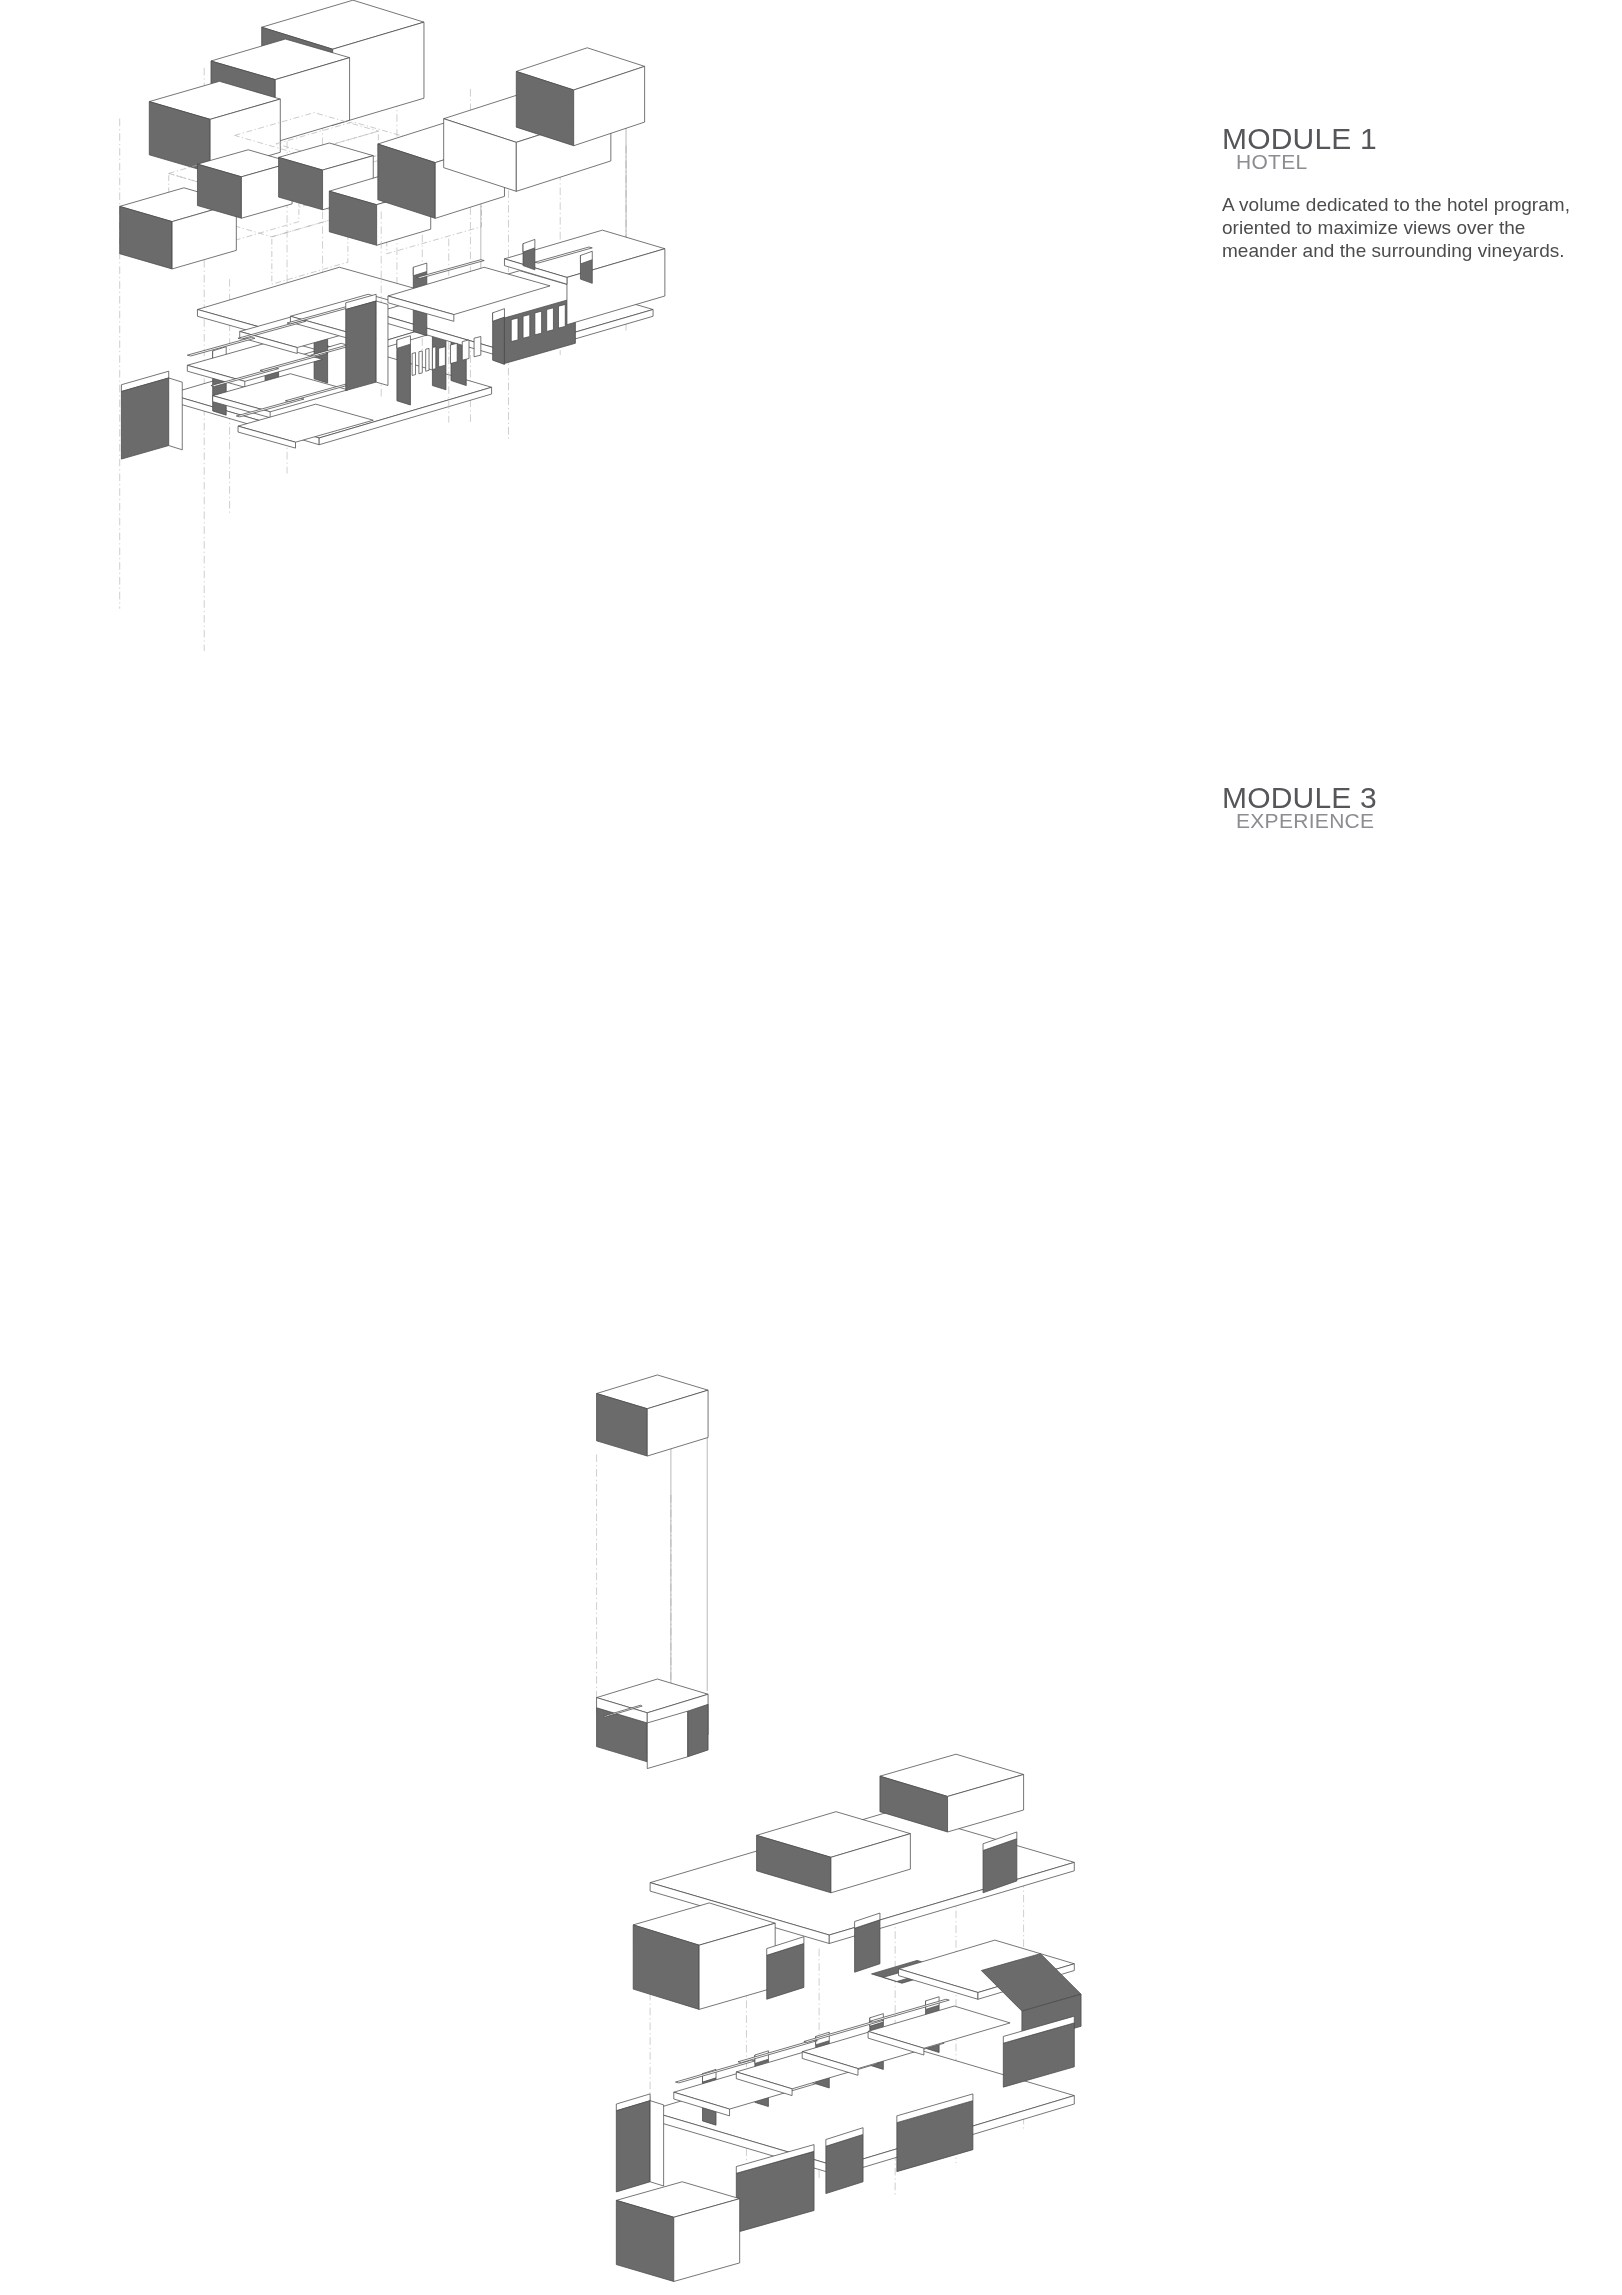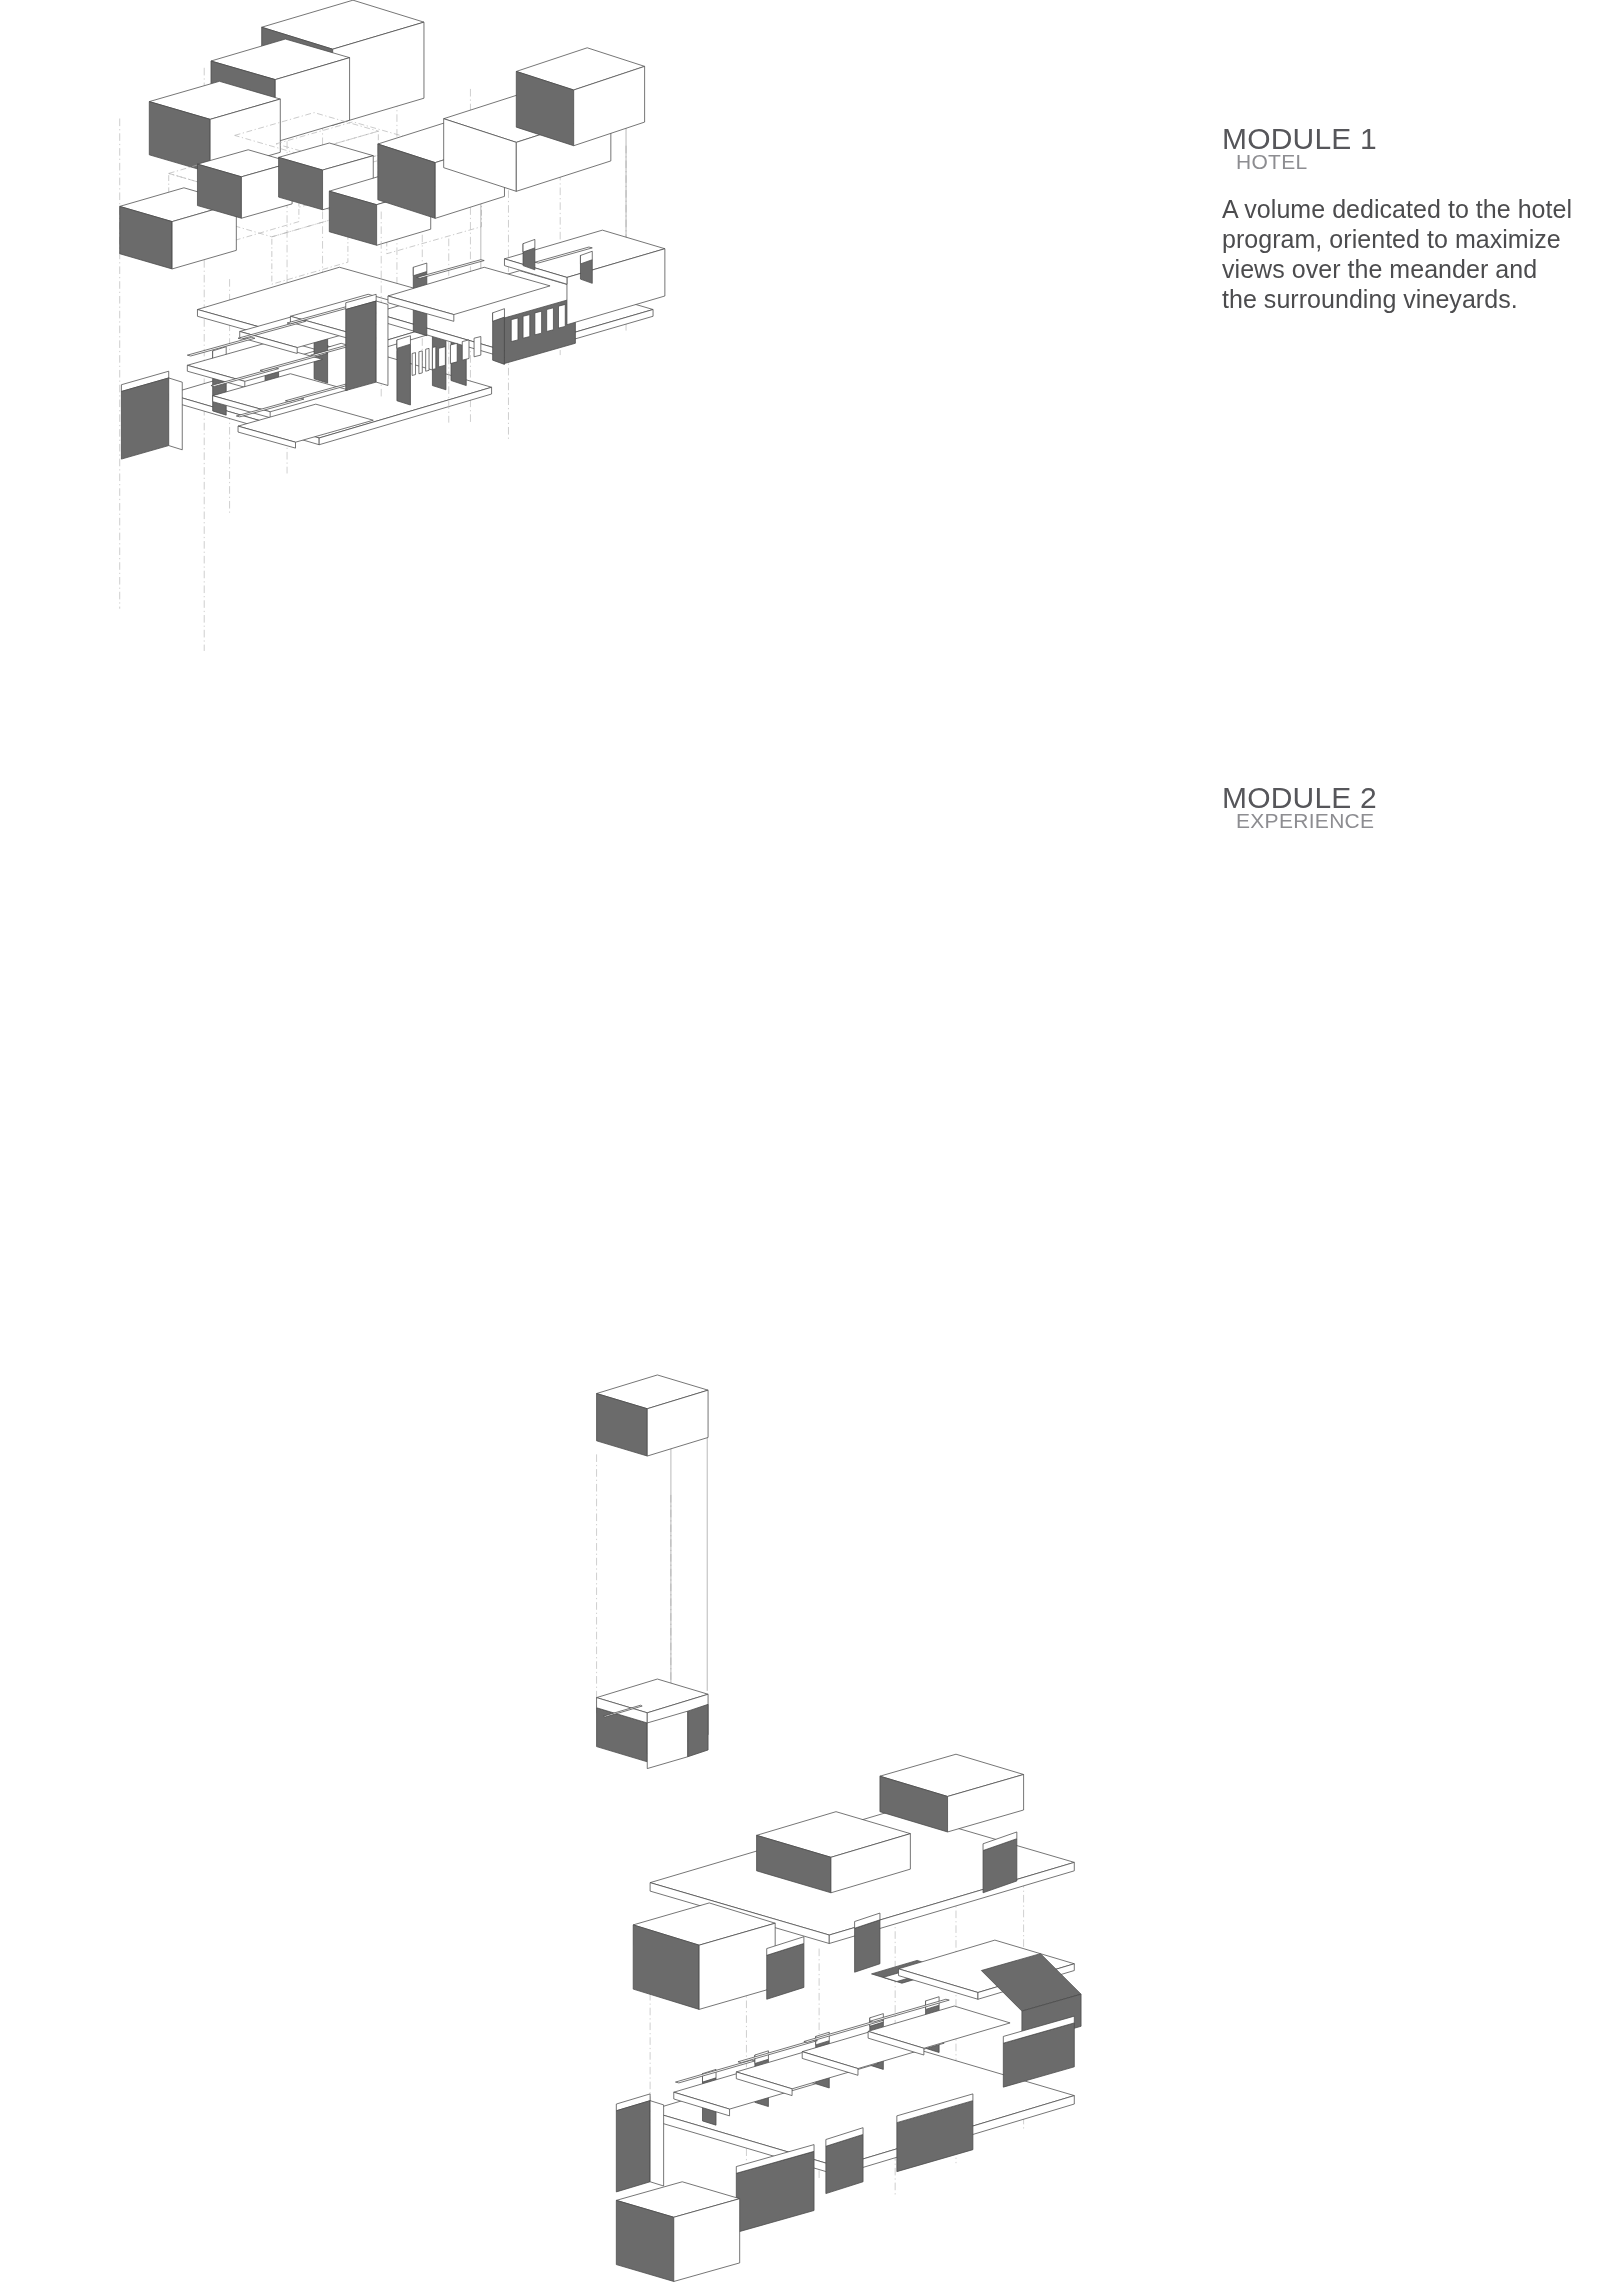--- a/index.html
+++ b/index.html
@@ -40,21 +40,21 @@
     line-height:1.0;
     font-weight:300;
     letter-spacing:0.3px;
     color:#8d8d91;
     white-space:nowrap;
     margin-top:-2.5px;
     margin-left:14px;
   }
   .mod-body {
     margin-top:22px;
-    font-size:25px;
+    font-size:19px;
     line-height:1.2;
     font-weight:400;
     color:#4c4c4e;
     letter-spacing:0.04px;
   }
 </style>
 </head>
 <body>
 
 <div class="board">
@@ -301,21 +301,21 @@
           <polygon class="g2" points="286,282 286,310 300,315 300,287"></polygon>
           <polygon class="f2" points="286,282 300,277 300,287 286,292"></polygon>
 
           <polygon class="f2" points="92,308 168,287 172,288 96,309"></polygon>
           <polygon class="f2" points="232,290 296,272 300,273 236,291"></polygon>
         </g>
       </svg>
     </div>
 
     <div class="text-block" id="text-2">
-      <div class="mod-title">MODULE 2</div>
+      <div class="mod-title">MODULE 3</div>
       <div class="mod-subtitle">EXPERIENCE</div>
     </div>
   </div>
 
   <div class="module-row" id="row-3">
 
     <div class="drawing" style="left:558px; top:51px;">
       <svg width="254" height="473" viewBox="0 0 300 560">
         <defs>
           <style>

